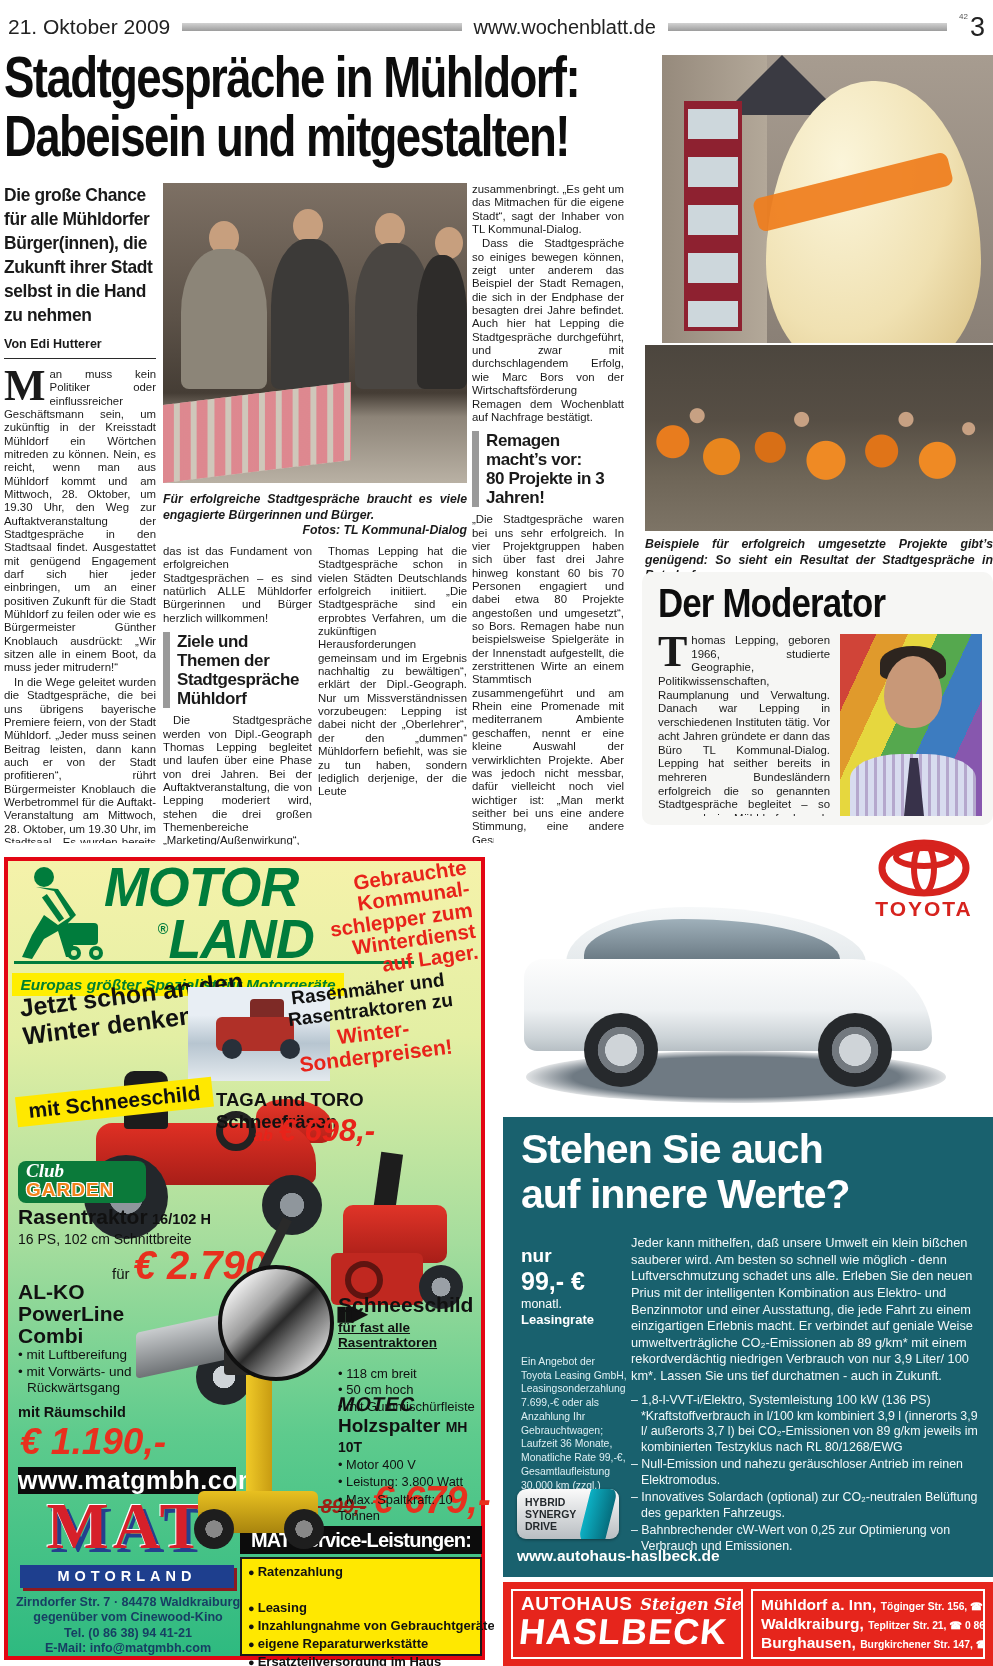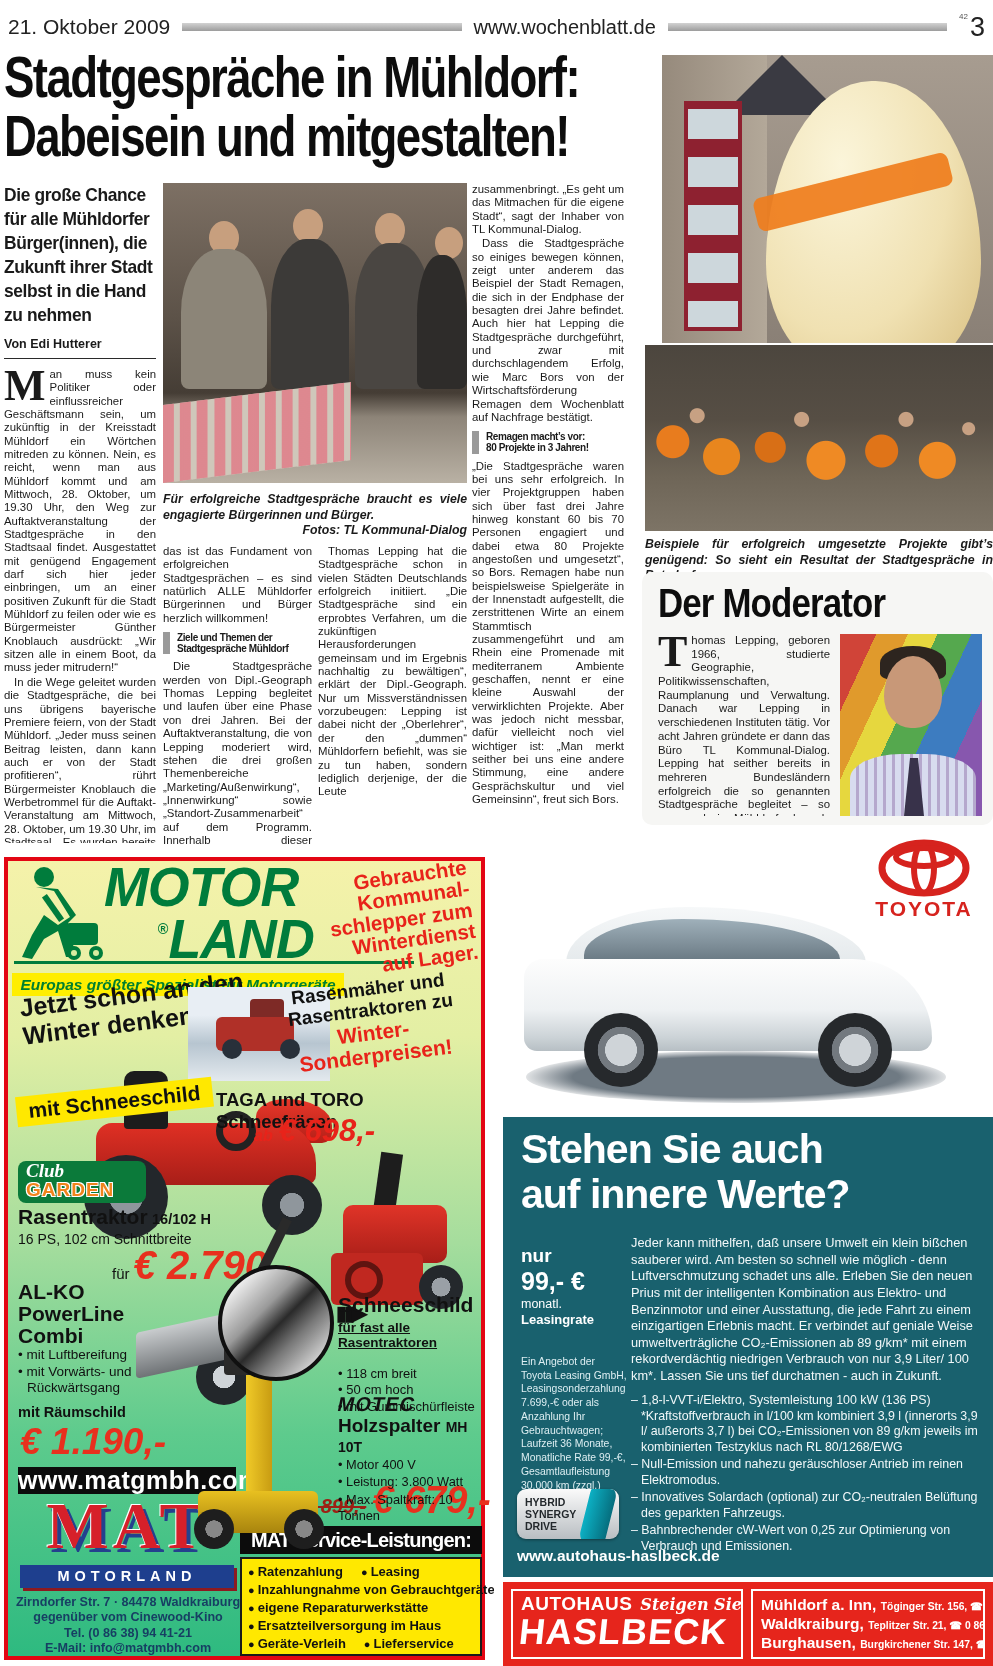--- a/index.html
+++ b/index.html
@@ -21,21 +21,21 @@
   .col{overflow:hidden;font-size:11.4px;line-height:1.17;text-align:justify;}
   .col p{margin:0 0 1px 0;text-indent:10px;}
   .col p.noind{text-indent:0;}
   .deck{font-weight:bold;font-size:18.5px;line-height:1.3;letter-spacing:-.4px;text-align:left;
         transform:scaleX(.94);transform-origin:0 0;width:106%;margin-bottom:10px;}
   .byline{font-weight:bold;font-size:12.5px;border-bottom:1.5px solid #2a2a2a;padding-bottom:6px;
           margin-bottom:9px;text-align:left;text-indent:0;}
   .dropcap{float:left;font-family:"Liberation Serif",serif;font-weight:bold;font-size:44px;
            line-height:33px;padding:1px 4px 0 0;}
   .subhead{border-left:7px solid #9a9a9a;padding-left:7px;margin:7px 0 6px 0;text-align:left;}
-  .subhead span{display:block;font-weight:bold;font-size:10px;line-height:1.12;letter-spacing:-.4px;}
+  .subhead span{display:block;font-weight:bold;font-size:17px;line-height:1.12;letter-spacing:-.4px;}
   .caption{font-weight:bold;font-style:italic;font-size:12.3px;line-height:1.28;text-align:justify;}
   .caption .credit{float:right;}
   
   .photo{overflow:hidden;}
   .photo-main{left:163px;top:183px;width:304px;height:300px;
      background:linear-gradient(180deg,#7d7064 0%,#5c5248 45%,#453d35 70%,#8d8478 78%,#b9b1a4 100%);}
   .pm-fig{position:absolute;border-radius:45% 45% 8px 8px;}
   .pm-head{position:absolute;border-radius:50%;background:#c79f7e;}
   .pm-cards{position:absolute;left:0;bottom:0;width:62%;height:26%;transform:skewY(-7deg);transform-origin:0 100%;
      background-color:#cfc7ba;
@@ -176,21 +176,21 @@
      box-shadow:3px 3px 0 #8c1a20;}
   .ml-addr{position:absolute;left:2px;top:734px;width:236px;text-align:center;color:#173f63;
      font-weight:bold;font-size:12.6px;line-height:1.23;}
   .ml-price4{position:absolute;left:296px;top:618px;white-space:nowrap;}
   .oldprice{color:#9c2014;font-weight:bold;font-style:italic;font-size:20px;text-decoration:line-through;margin-right:6px;}
   .ml-price4 .bigprice{font-size:38px;}
   .ml-servhead{position:absolute;left:232px;top:665px;width:242px;height:28px;background:#0c0c0c;color:#fff;
      font-weight:bold;font-size:20px;text-align:center;line-height:28px;letter-spacing:-.8px;}
   .ml-services{position:absolute;left:232px;top:696px;width:242px;height:99px;background:#ffe800;
      border:2px solid #1a1a1a;padding:4px 6px;color:#111;}
-  .svc-row{display:flex;gap:18px;}
+  .svc-row{display:flex;gap:18px;flex-direction:column;}
   .svc{font-weight:bold;font-size:13px;line-height:18px;white-space:nowrap;}
   .svc::before{content:"● ";font-size:11px;}
   
   .ty{left:494px;top:835px;width:499px;height:831px;background:#fff;}
   .ty-logo{position:absolute;right:8px;top:4px;width:122px;text-align:center;}
   .ty-logo svg{display:block;margin:0 auto;}
   .ty-logo .txt{color:#d6231e;font-weight:bold;font-size:21px;letter-spacing:2px;}
   .ty-car{position:absolute;left:12px;top:28px;width:450px;height:250px;}
   .car-shadow{position:absolute;left:20px;top:188px;width:420px;height:52px;border-radius:50%;
      background:radial-gradient(ellipse,#6f7a83 0 55%,rgba(111,122,131,0) 75%);}

